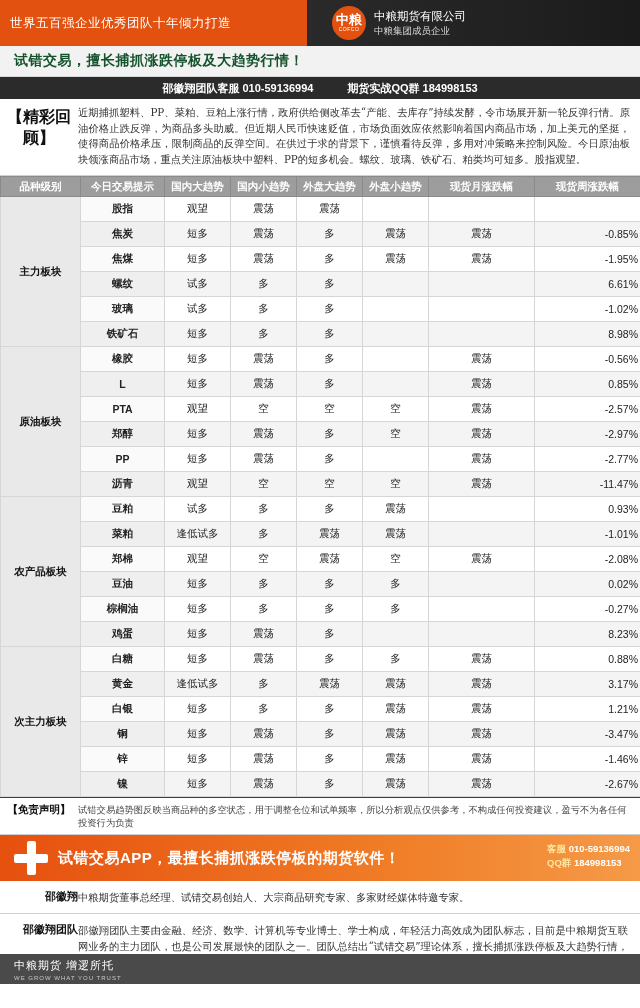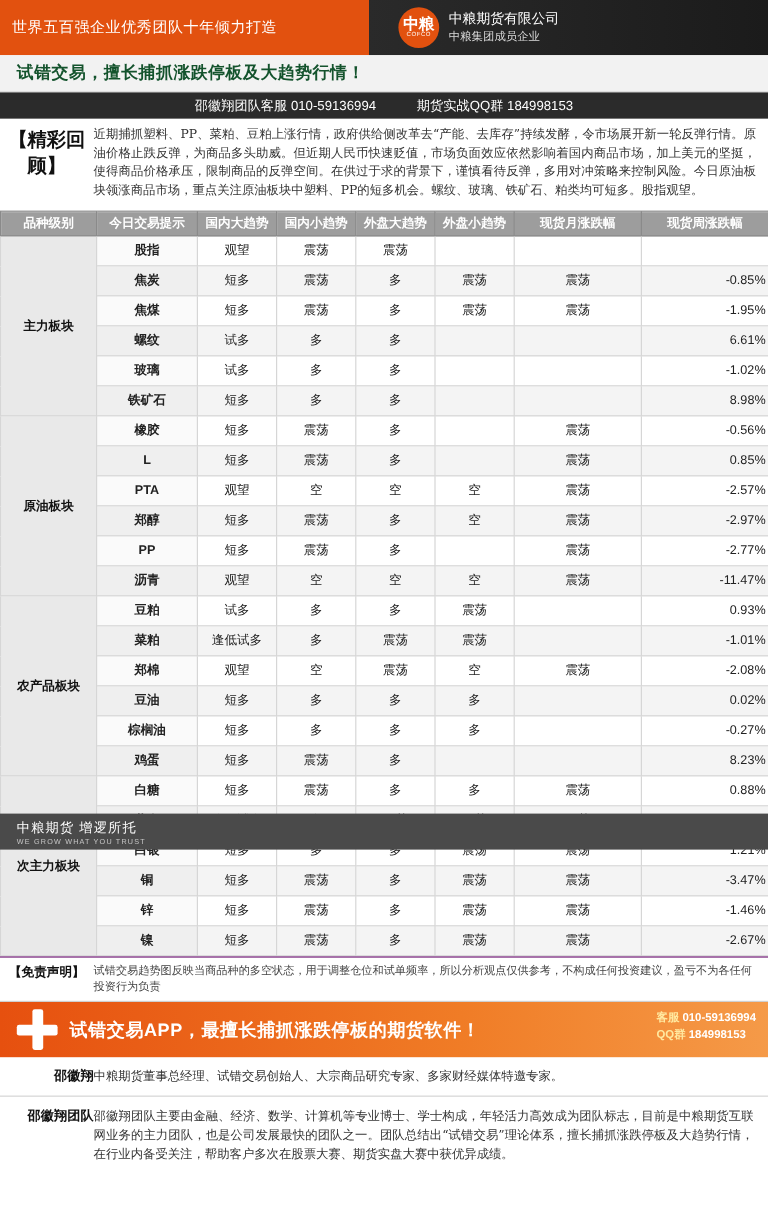--- a/index.html
+++ b/index.html
@@ -3,21 +3,21 @@
 <meta charset="utf-8">
 <style>
   html,body{margin:0;padding:0;}
   body{
     width:640px;height:1008px;
     background:#ffffff;
     font-family:"Liberation Sans","DejaVu Sans",sans-serif;
     font-size:11px;color:#222;
     overflow:hidden;
   }
-  .page{position:relative;width:640px;height:708px;}
+  .page{position:relative;width:640px;height:984px;}
 
   
   .hdr{
     height:46px;
     background:linear-gradient(90deg,#e2510f 0%,#e2510f 48%,#2a2a2a 48%,#1b1b1b 100%);
     display:flex;align-items:center;
   }
   .hdr-left{width:310px;padding-left:10px;color:#fff;font-size:12.5px;letter-spacing:.5px;}
   .hdr-right{flex:1;display:flex;align-items:center;padding-left:12px;color:#fff;}
   .logo{
@@ -35,21 +35,21 @@
   .titlebar{
     height:30px;background:#f2f2f2;border-bottom:1px solid #d8d8d8;
     display:flex;align-items:center;padding-left:14px;
   }
   .titlebar span{font-size:14px;font-weight:bold;color:#14532d;letter-spacing:.5px;}
 
   
   .contactbar{
     height:22px;background:#2b2b2b;color:#fff;
     display:flex;align-items:center;justify-content:center;gap:34px;
-    font-size:11px;font-weight:normal;
+    font-size:11px;font-weight:bold;
   }
 
   
   .review{
     display:flex;background:#fff;border-bottom:1px solid #cfcfcf;
     padding:6px 0 8px 0;
   }
   .review-tag{
     width:78px;flex:0 0 78px;text-align:center;font-size:16px;font-weight:bold;
     color:#111;padding-top:2px;

